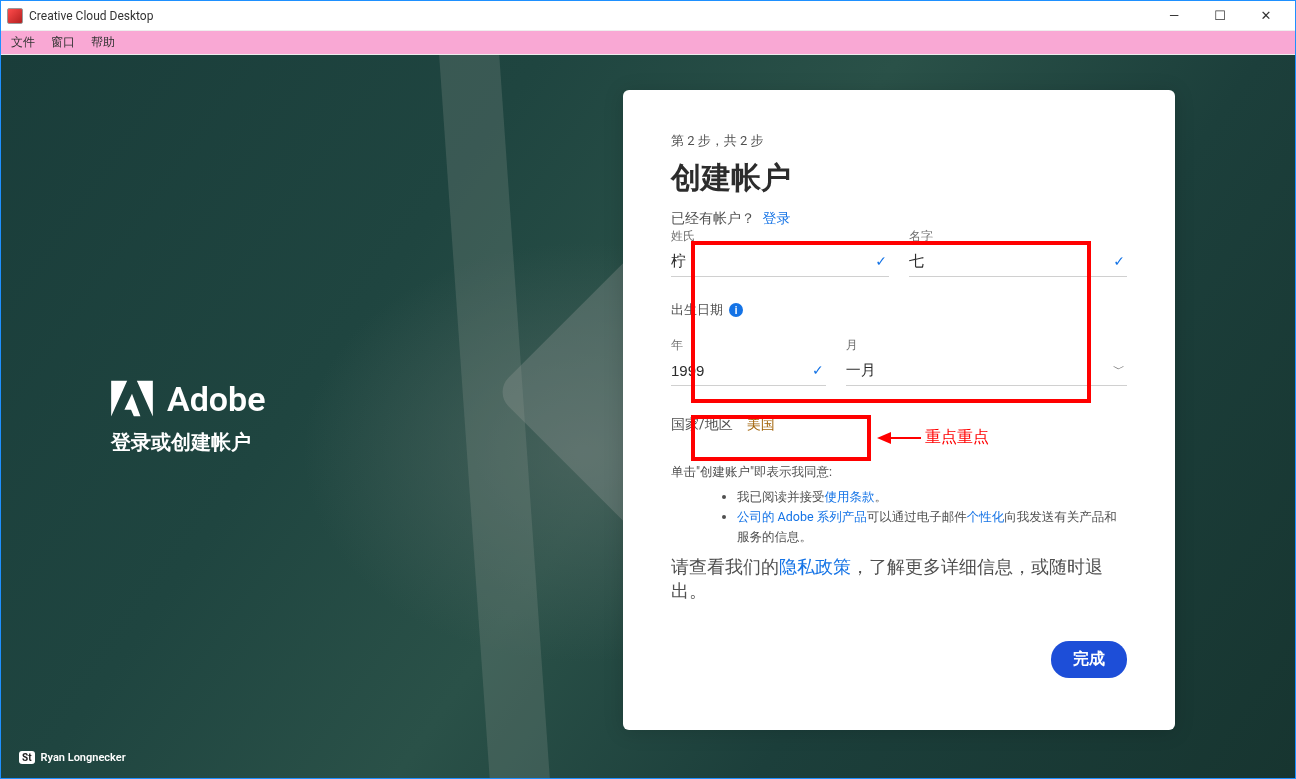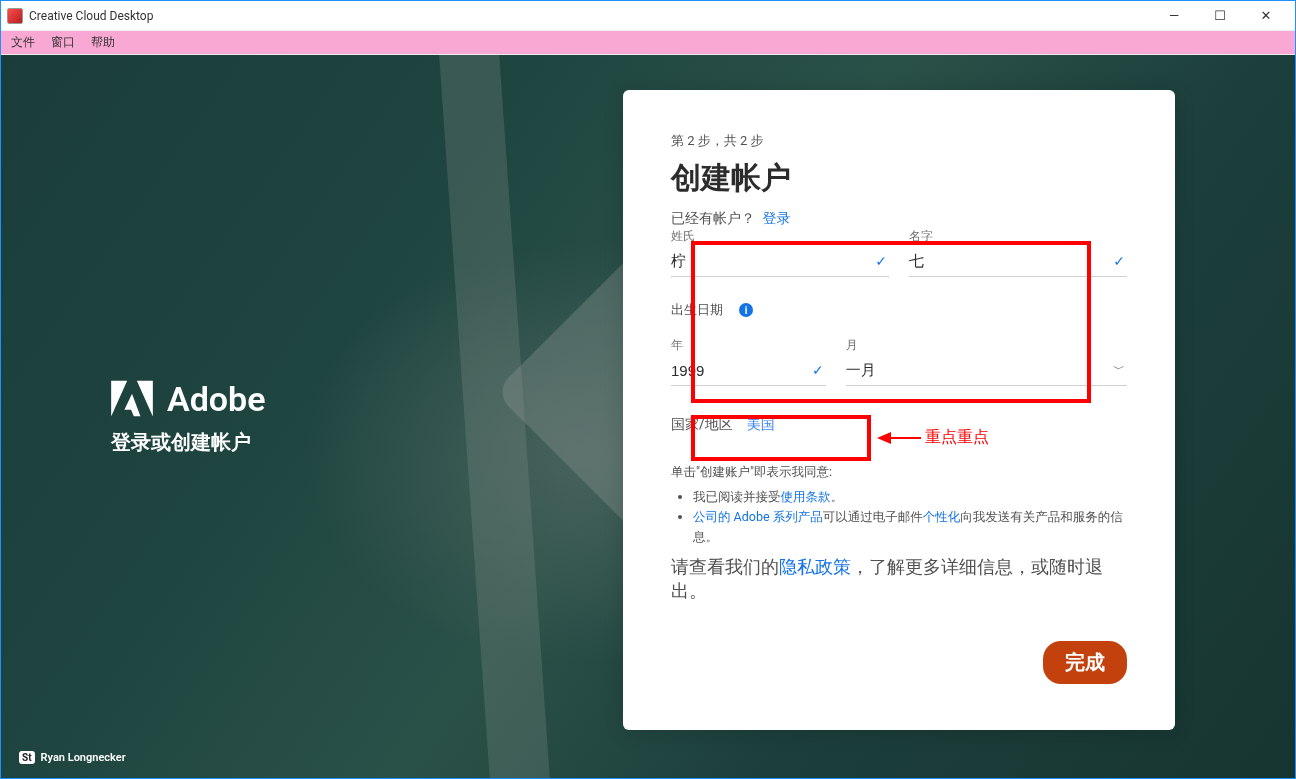--- a/index.html
+++ b/index.html
@@ -155,46 +155,46 @@
     background: transparent;
   }
   .field .check {
     position: absolute; right: 2px; bottom: 8px;
     color: #1473e6; font-size: 14px;
   }
   .field .chevron {
     position: absolute; right: 2px; bottom: 8px;
     color: #6e6e6e; font-size: 12px;
   }
-  .dob-label-row { display:flex; align-items:center; gap:16px; font-size: 13px; color: #505050; margin-bottom: 18px; }
+  .dob-label-row { display:flex; align-items:center; gap:6px; font-size: 13px; color: #505050; margin-bottom: 18px; }
   .info-icon {
     width: 14px; height: 14px; border-radius: 50%;
     background: #1473e6; color: #fff;
     font-size: 10px; font-weight: 700;
     display: inline-flex; align-items: center; justify-content: center;
     font-style: normal;
   }
   .dob-row { display: flex; gap: 20px; margin-bottom: 30px; }
   .region-row {
     font-size: 14px; color: #505050;
     display: flex; align-items: center; gap: 14px;
     margin-bottom: 30px;
   }
-  .region-row a { color: #3b82f6; text-decoration: none; cursor: pointer; }
+  .region-row a { color: #a16207; text-decoration: none; cursor: pointer; }
   .terms-intro { font-size: 12.5px; color: #505050; margin-bottom: 6px; }
   .terms-list { list-style: disc; padding-left: 22px; margin-bottom: 8px; }
-  .terms-list li { font-size: 12.5px; color: #505050; line-height: 1.6; }
+  .terms-list li { font-size: 12.5px; color: #505050; line-height: 1.6; margin-left: 44px; }
   .terms-list a, .terms-footer a { color: #1473e6; text-decoration: none; cursor:pointer; }
   .terms-footer { font-size: 18px; color: #505050; }
   .btn-row { display: flex; justify-content: flex-end; margin-top: 38px; }
   .btn-done {
-    background: #c2410c; color: #fff;
+    background: #1d4ed8; color: #fff;
     border: none; border-radius: 18px;
     padding: 8px 22px;
-    font-size: 20px; font-weight: 600;
+    font-size: 16px; font-weight: 600;
     cursor: pointer;
     text-align: center;
   }
   
   .annot {
     position: absolute;
     border: 4px solid #ff0000;
     pointer-events: none;
   }
   .annot-arrow {

